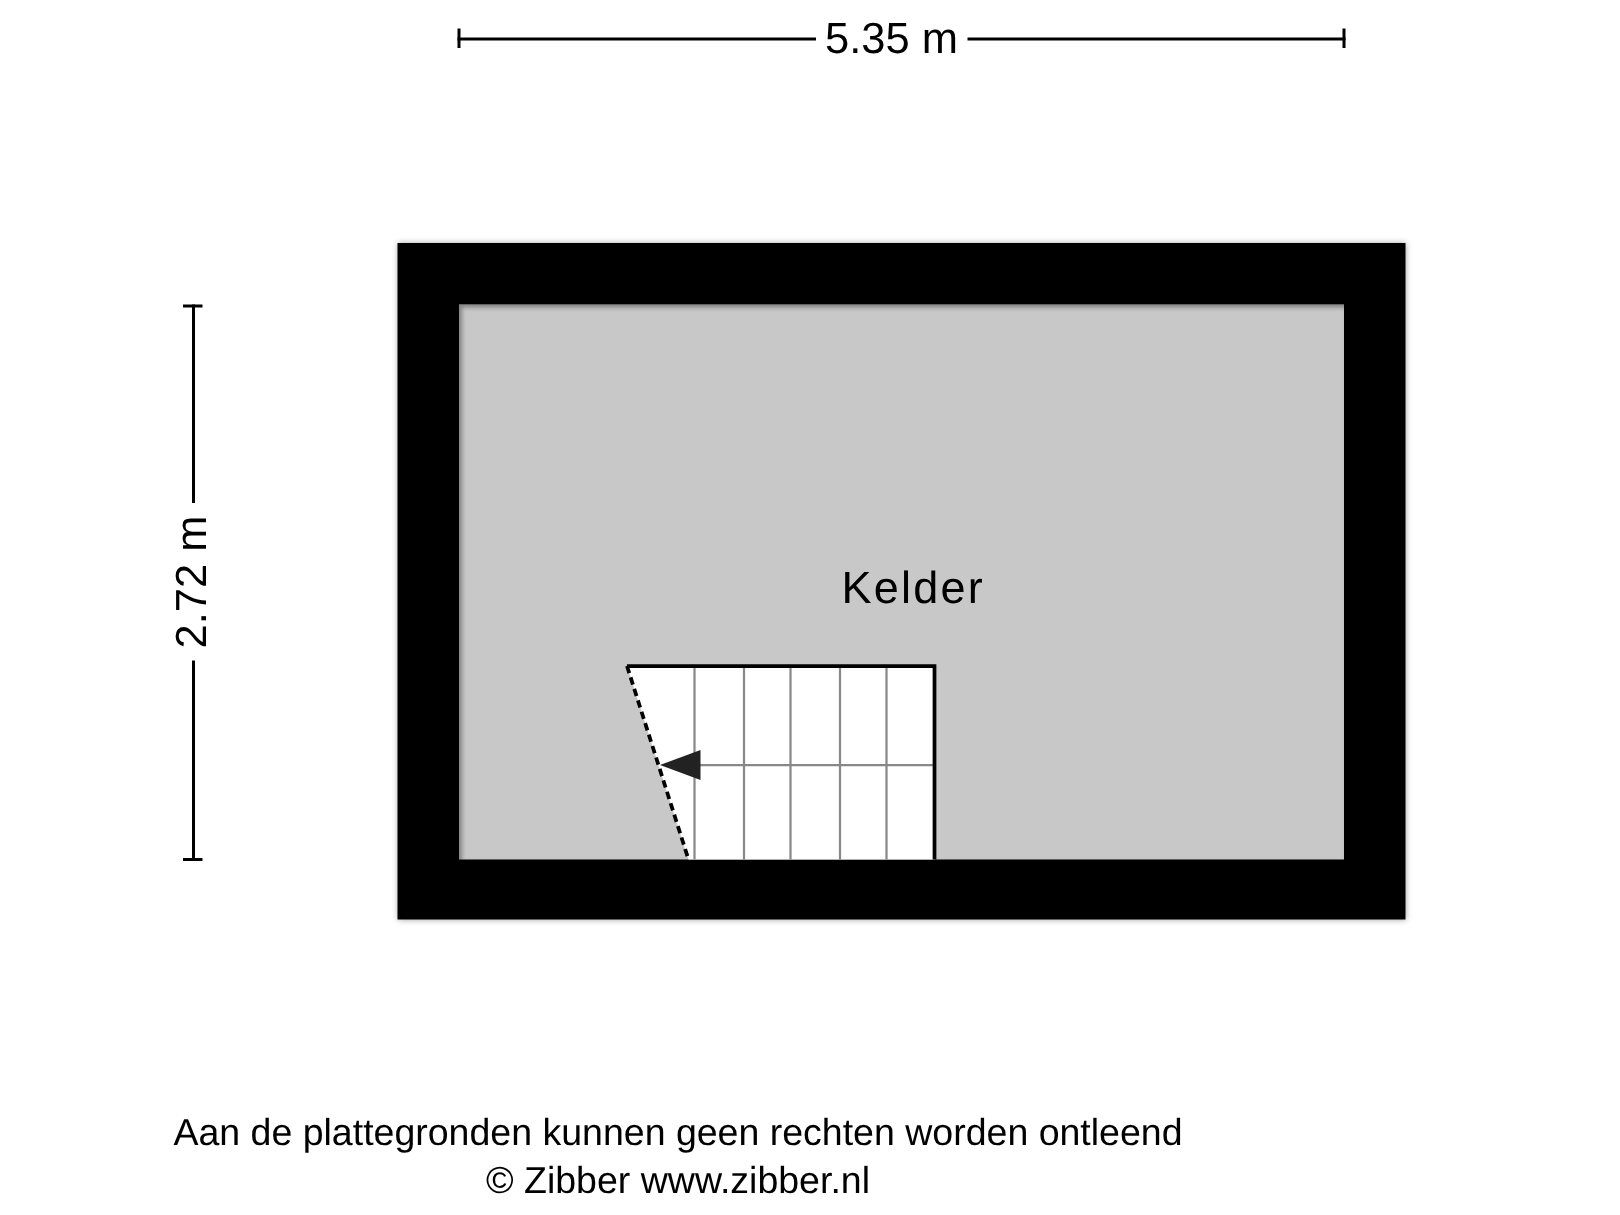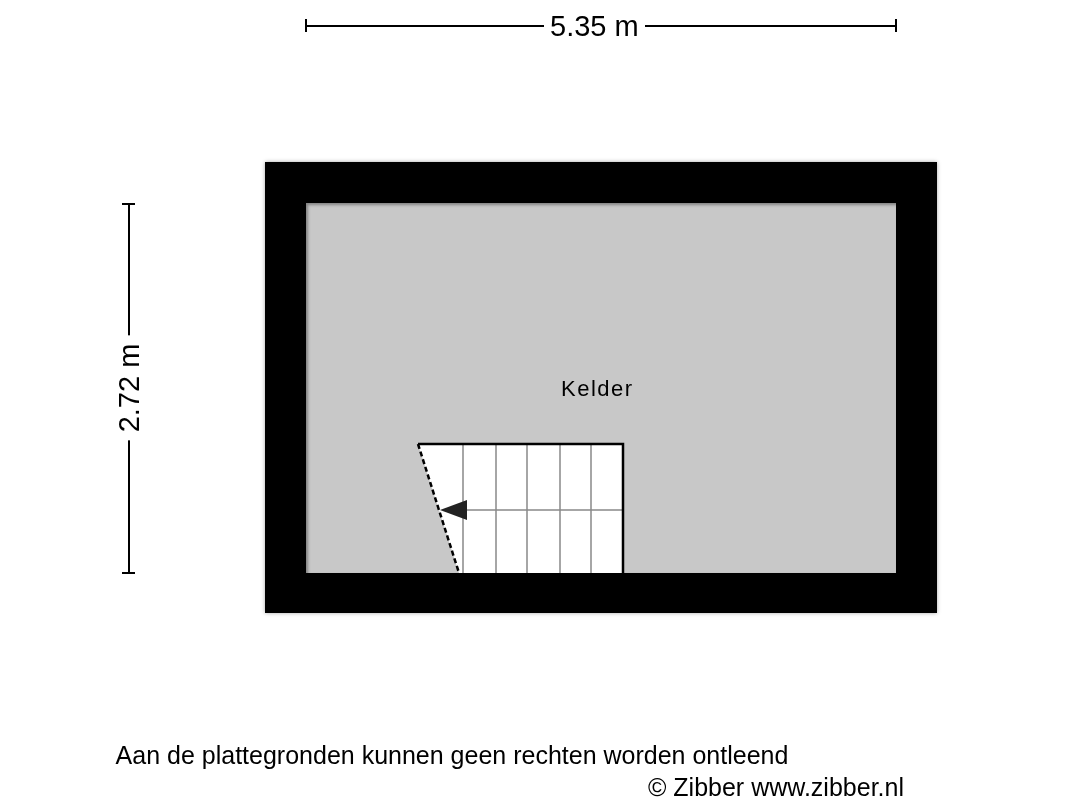--- a/index.html
+++ b/index.html
@@ -2,21 +2,21 @@
 <html><head>
 <meta charset="utf-8">
 <style>
   html, body { margin:0; padding:0; background:#ffffff; }
   body { width:1080px; height:810px; position:relative; overflow:hidden; font-family:"Liberation Sans", sans-serif; }
   .abs { position:absolute; }
   .dim-line { background:#000; }
   .dim-text { font-size:29px; color:#000; background:#fff; padding:0 6px; line-height:1; }
   .outer-wall { left:265px; top:162px; width:672px; height:451px; background:#000; box-shadow:0 0 4px rgba(0,0,0,0.35); }
   .room-floor { left:306px; top:203px; width:590px; height:370px; background:#c8c8c8; box-shadow:inset 2px 2px 3px rgba(0,0,0,0.35); }
-  .room-label { font-size:22px; letter-spacing:1.5px; color:#000; }
+  .room-label { font-size:30px; letter-spacing:1.5px; color:#000; }
   .disclaimer { font-size:25px; color:#000; text-align:center; width:904px; left:0; line-height:1.25; }
 </style>
 </head>
 <body>
 
 <div class="abs" style="left:305px; top:16px; width:592px; height:20px;">
   <div class="abs dim-line" style="left:0; top:9px; width:592px; height:1.5px;"></div>
   <div class="abs dim-line" style="left:0; top:3px; width:1.5px; height:13px;"></div>
   <div class="abs dim-line" style="left:590px; top:3px; width:1.5px; height:13px;"></div>
 </div>
@@ -43,13 +43,13 @@
     <line x1="150" y1="8" x2="150" y2="137"></line>
     <line x1="181" y1="8" x2="181" y2="137"></line>
     <line x1="34" y1="74" x2="213" y2="74"></line>
   </g>
   <polyline points="8,8 213,8 213,137" fill="none" stroke="#000" stroke-width="2.5"></polyline>
   <line x1="8" y1="8" x2="49" y2="137" stroke="#000" stroke-width="2.5" stroke-dasharray="5,3"></line>
   <polygon points="30,74 57,64 57,84" fill="#222"></polygon>
 </svg>
 
 <div class="abs disclaimer" style="top:740px;">Aan de plattegronden kunnen geen rechten worden ontleend</div>
-<div class="abs disclaimer" style="top:772px;text-align:right;">© Zibber www.zibber.nl</div>
+<div class="abs disclaimer" style="top:772px;">© Zibber www.zibber.nl</div>
 
 </body></html>

